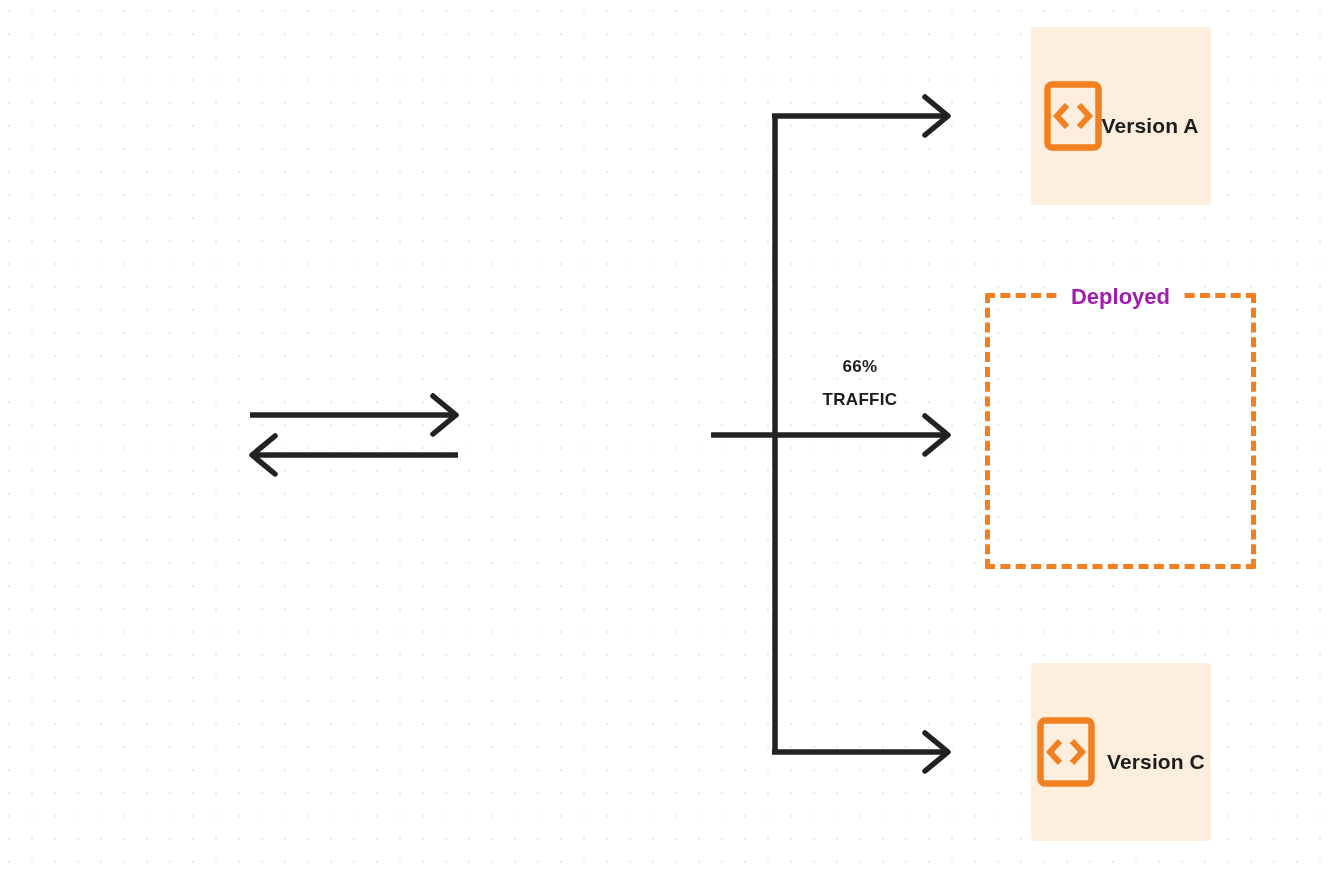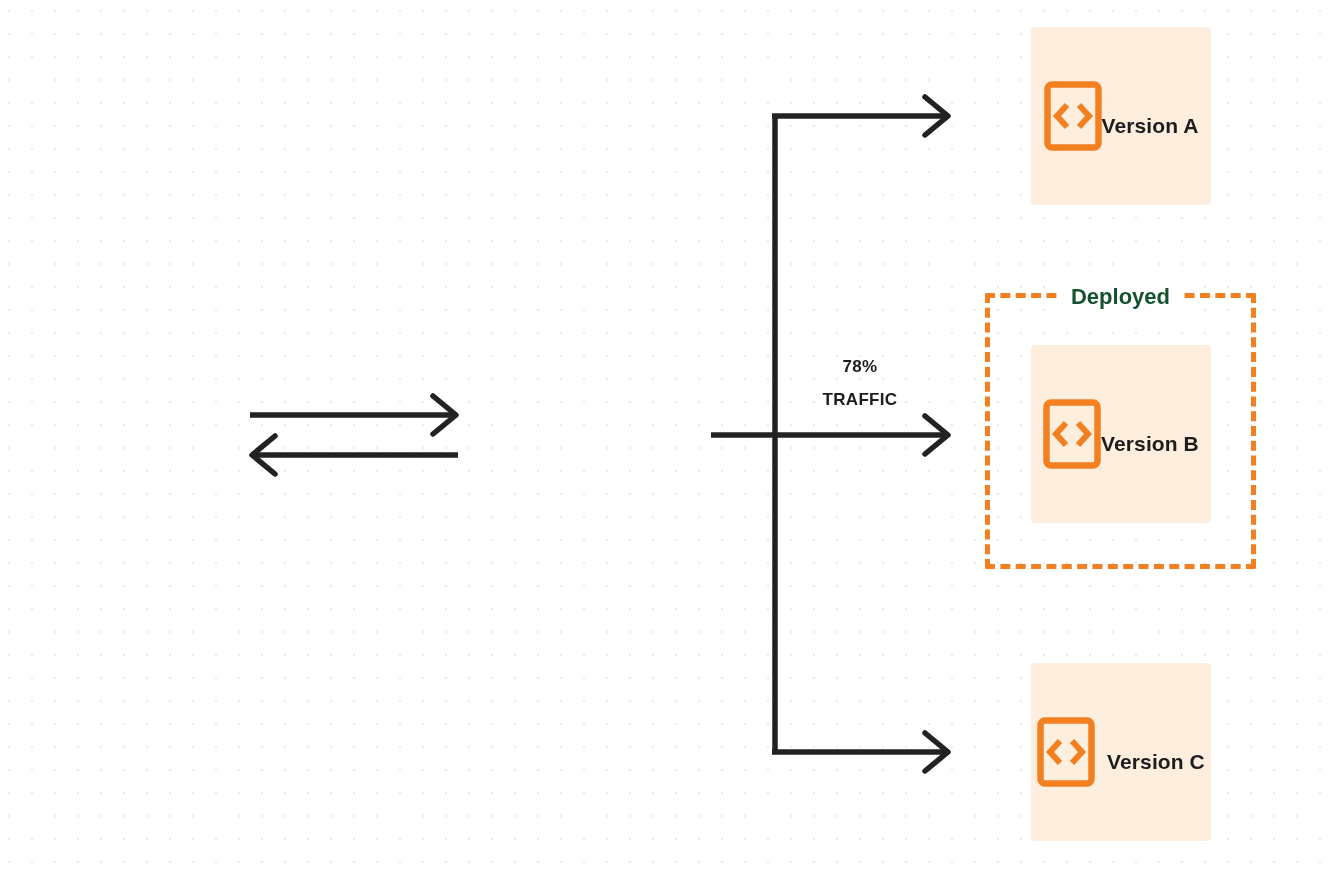--- a/index.html
+++ b/index.html
@@ -119,21 +119,21 @@
 
   .deployed-label {
     position: absolute;
     left: 50%;
     top: -16px;
     transform: translateX(-50%);
     background-color: #ffffff;
     padding: 0 13px;
     font-size: 22px;
     font-weight: bold;
-    color: #14532d;
+    color: #a21caf;
     white-space: nowrap;
     line-height: 30px;
   }
 
   
   .traffic-label {
     position: absolute;
     left: 790px;
     top: 350px;
     width: 140px;
@@ -179,51 +179,41 @@
       </g>
 
       <g>
         <line x1="772" y1="752" x2="944" y2="752"></line>
         <polyline points="925,733 948,752 925,771" stroke-linecap="round" stroke-linejoin="round"></polyline>
       </g>
     </g>
   </svg>
 
   <div class="traffic-label">
-    <div>78%</div>
+    <div>66%</div>
     <div>TRAFFIC</div>
   </div>
 
 
 
   <div class="node node-version node-version-a">
     <span>
       <svg class="version-icon" viewBox="0 0 58 70" aria-hidden="true">
         <rect x="3.5" y="3.5" width="51" height="63" rx="4.5" ry="4.5" fill="none" stroke="#f38020" stroke-width="6.5"></rect>
         <polyline points="23,24 13,35 23,46" fill="none" stroke="#f38020" stroke-width="6" stroke-linecap="butt" stroke-linejoin="miter"></polyline>
         <polyline points="35,24 45,35 35,46" fill="none" stroke="#f38020" stroke-width="6" stroke-linecap="butt" stroke-linejoin="miter"></polyline>
       </svg>
     </span>
     <span class="node-label">Version A</span>
   </div>
 
   <div class="deployed-group">
     <span class="deployed-label">Deployed</span>
   </div>
 
-  <div class="node node-version node-version-b">
-    <span>
-      <svg class="version-icon" viewBox="0 0 58 70" aria-hidden="true">
-        <rect x="3.5" y="3.5" width="51" height="63" rx="4.5" ry="4.5" fill="none" stroke="#f38020" stroke-width="6.5"></rect>
-        <polyline points="23,24 13,35 23,46" fill="none" stroke="#f38020" stroke-width="6" stroke-linecap="butt" stroke-linejoin="miter"></polyline>
-        <polyline points="35,24 45,35 35,46" fill="none" stroke="#f38020" stroke-width="6" stroke-linecap="butt" stroke-linejoin="miter"></polyline>
-      </svg>
-    </span>
-    <span class="node-label">Version B</span>
-  </div>
 
   <div class="node node-version node-version-c">
     <span>
       <svg class="version-icon" viewBox="0 0 58 70" aria-hidden="true">
         <rect x="3.5" y="3.5" width="51" height="63" rx="4.5" ry="4.5" fill="none" stroke="#f38020" stroke-width="6.5"></rect>
         <polyline points="23,24 13,35 23,46" fill="none" stroke="#f38020" stroke-width="6" stroke-linecap="butt" stroke-linejoin="miter"></polyline>
         <polyline points="35,24 45,35 35,46" fill="none" stroke="#f38020" stroke-width="6" stroke-linecap="butt" stroke-linejoin="miter"></polyline>
       </svg>
     </span>
     <span class="node-label">Version C</span>

